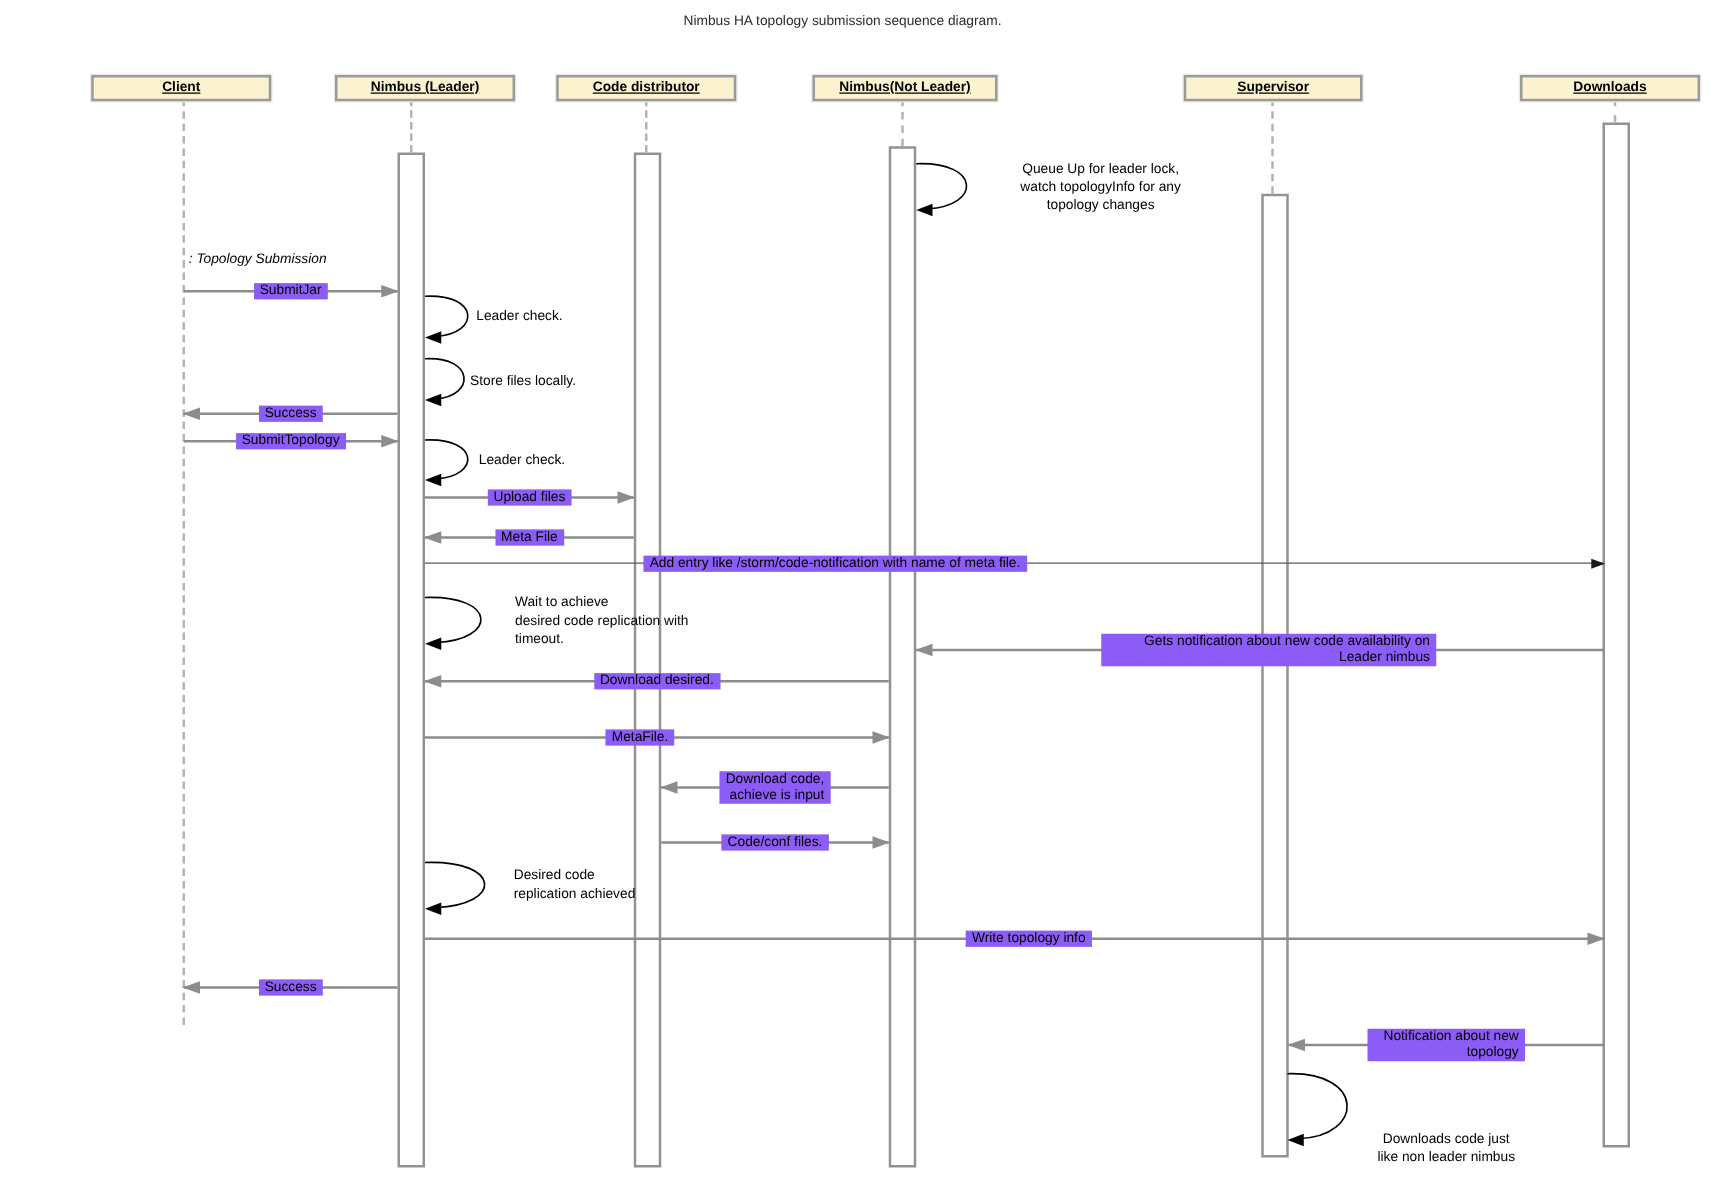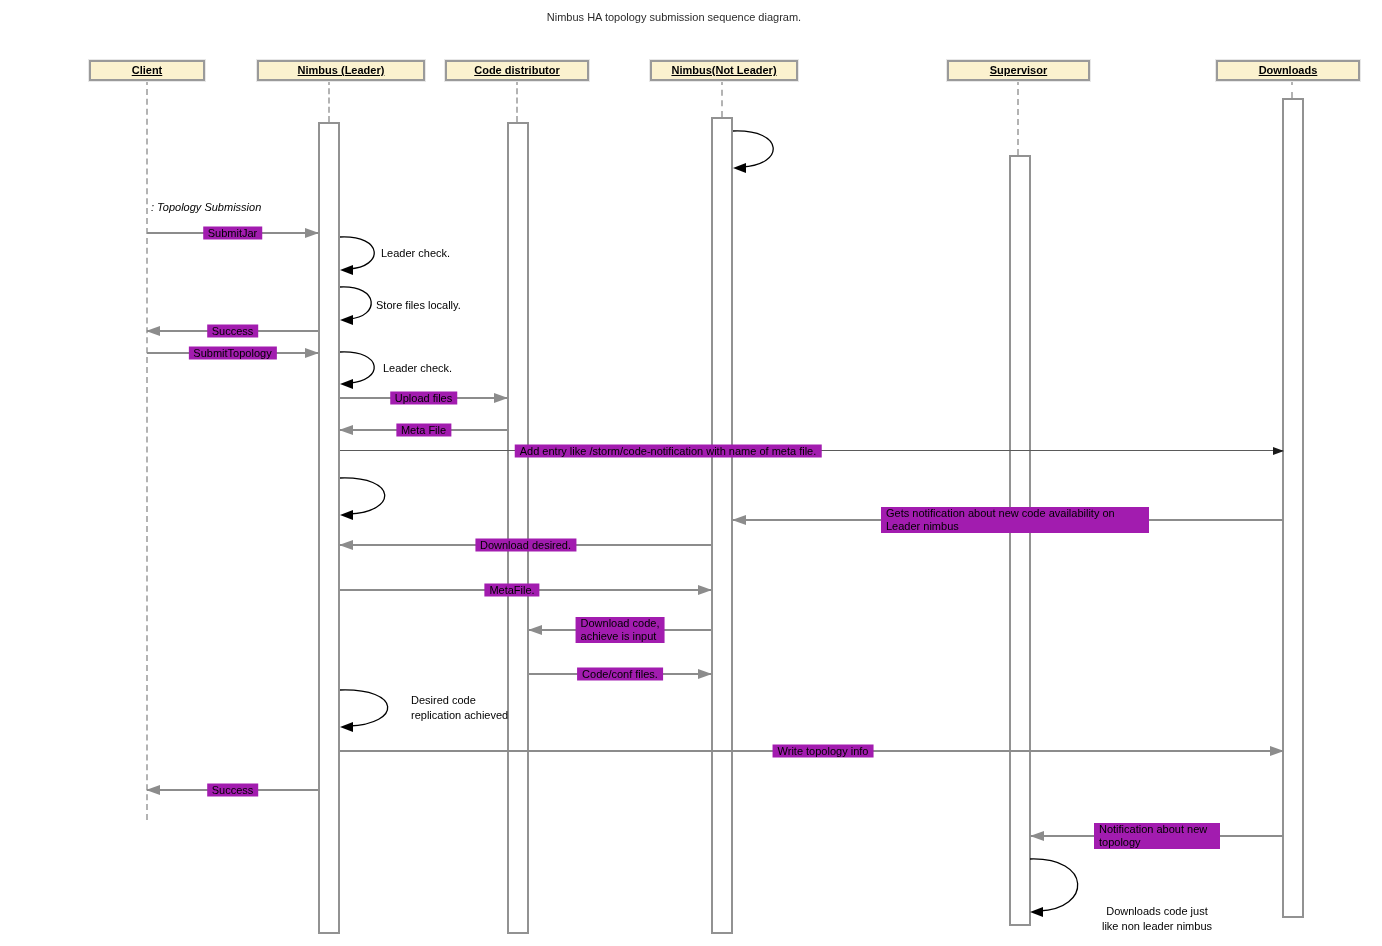--- a/index.html
+++ b/index.html
@@ -30,22 +30,22 @@
   .ah-r{position:absolute;right:-1px;top:-5px;width:0;height:0;
         border-top:5px solid transparent;border-bottom:5px solid transparent;
         border-left:14px solid #8C8C8C;}
   .ah-l{position:absolute;left:-1px;top:-5px;width:0;height:0;
         border-top:5px solid transparent;border-bottom:5px solid transparent;
         border-right:14px solid #8C8C8C;}
   .ah-r.small{top:-4px;border-top:4px solid transparent;border-bottom:4px solid transparent;
         border-left:11px solid #1a1a1a;}
   .mlabel{
     position:absolute;left:50%;top:0;transform:translate(-50%,-50%);
-    background:#a21caf;padding:0 5px;font-size:11px;line-height:13px;
-    white-space:pre-line;text-align:left;color:#000;
+    background:#8b5cf6;padding:0 5px;font-size:11px;line-height:13px;
+    white-space:pre-line;text-align:right;color:#000;
   }
   .loop{position:absolute;}
   .loop svg{display:block;overflow:visible;}
   .loop-text{
     position:absolute;font-size:11px;line-height:14.5px;white-space:pre-line;color:#000;
   }
   .loop-text.center{text-align:center;}
   .note{position:absolute;font-size:11px;color:#000;font-style:italic;}
 </style>
 </head>
@@ -61,22 +61,22 @@
   <div class="lifeline" style="left:721px;top:79px;height:38px"></div>
   <div class="lifeline" style="left:1017px;top:79px;height:76px"></div>
   <div class="lifeline" style="left:1291px;top:79px;height:19px"></div>
 
   <div class="bar" style="left:318px;top:122px;height:812px"></div>
   <div class="bar" style="left:507px;top:122px;height:812px"></div>
   <div class="bar" style="left:711px;top:117px;height:817px"></div>
   <div class="bar" style="left:1009px;top:155px;height:771px"></div>
   <div class="bar" style="left:1282px;top:98px;height:820px"></div>
 
-  <div class="actor" style="left:89px;width:116px"><span>Client</span></div>
-  <div class="actor" style="left:257px;width:168px"><span>Nimbus (Leader)</span></div>
+  <div class="actor" style="left:73px;width:144px"><span>Client</span></div>
+  <div class="actor" style="left:268px;width:144px"><span>Nimbus (Leader)</span></div>
   <div class="actor" style="left:445px;width:144px"><span>Code distributor</span></div>
   <div class="actor" style="left:650px;width:148px"><span>Nimbus(Not Leader)</span></div>
   <div class="actor" style="left:947px;width:143px"><span>Supervisor</span></div>
   <div class="actor" style="left:1216px;width:144px"><span>Downloads</span></div>
 
   <div class="note" style="left:151px;top:201px">: Topology Submission</div>
 
   <div class="msg" style="left:147px;top:233px;width:171px">
     <div class="mline"></div>
     <span class="ah-r"></span>
@@ -161,20 +161,23 @@
     <span class="ah-l"></span>
     <span class="mlabel">Notification about new topology</span>
   </div>
 
   <div class="loop" style="left:733px;top:128px">
     <svg width="58" height="46">
       <path d="M0 3 C 52 1, 52 37, 9 39" stroke="#000" stroke-width="1.3" fill="none"></path>
       <polygon points="0,40 13,35 13,45" fill="#000"></polygon>
     </svg>
   </div>
+  <div class="loop-text center" style="left:798px;top:128px;width:165px">Queue Up for leader lock,
+watch topologyInfo for any
+topology changes</div>
 
   <div class="loop" style="left:340px;top:234px">
     <svg width="50" height="42">
       <path d="M0 3 C 44 1, 44 33, 9 35" stroke="#000" stroke-width="1.3" fill="none"></path>
       <polygon points="0,36 13,31 13,41" fill="#000"></polygon>
     </svg>
   </div>
   <div class="loop-text" style="left:381px;top:246px">Leader check.</div>
 
   <div class="loop" style="left:340px;top:284px">
@@ -192,20 +195,23 @@
     </svg>
   </div>
   <div class="loop-text" style="left:383px;top:361px">Leader check.</div>
 
   <div class="loop" style="left:340px;top:475px">
     <svg width="64" height="46">
       <path d="M0 3 C 58 1, 58 37, 9 39" stroke="#000" stroke-width="1.3" fill="none"></path>
       <polygon points="0,40 13,35 13,45" fill="#000"></polygon>
     </svg>
   </div>
+  <div class="loop-text" style="left:412px;top:475px">Wait to achieve
+desired code replication with
+timeout.</div>
 
   <div class="loop" style="left:340px;top:687px">
     <svg width="68" height="46">
       <path d="M0 3 C 62 1, 62 37, 9 39" stroke="#000" stroke-width="1.3" fill="none"></path>
       <polygon points="0,40 13,35 13,45" fill="#000"></polygon>
     </svg>
   </div>
   <div class="loop-text" style="left:411px;top:693px">Desired code
  replication achieved</div>
 

